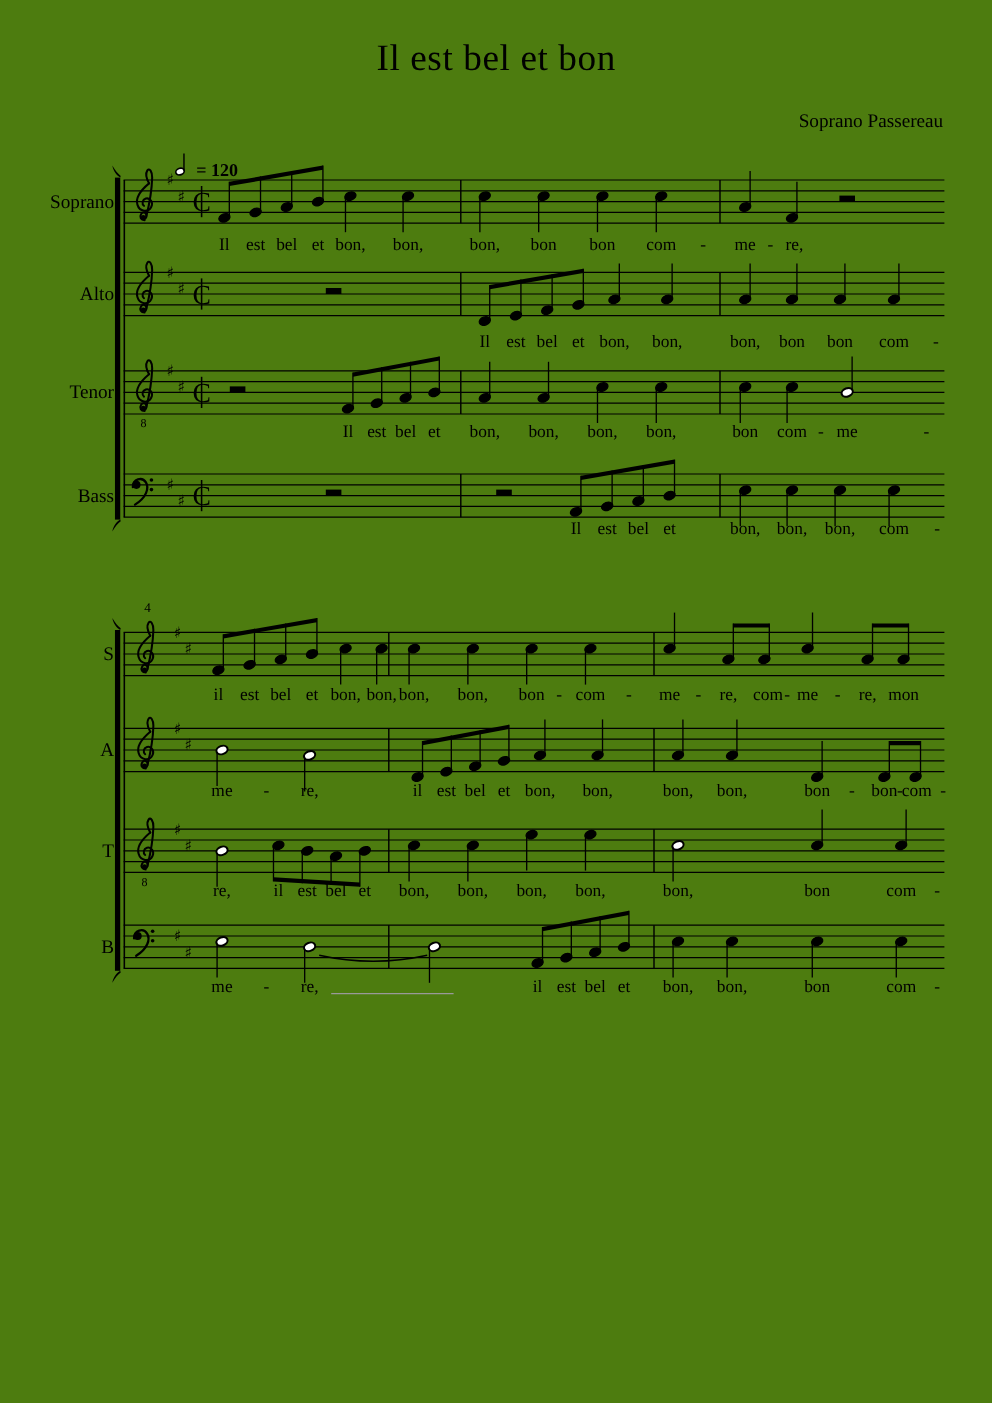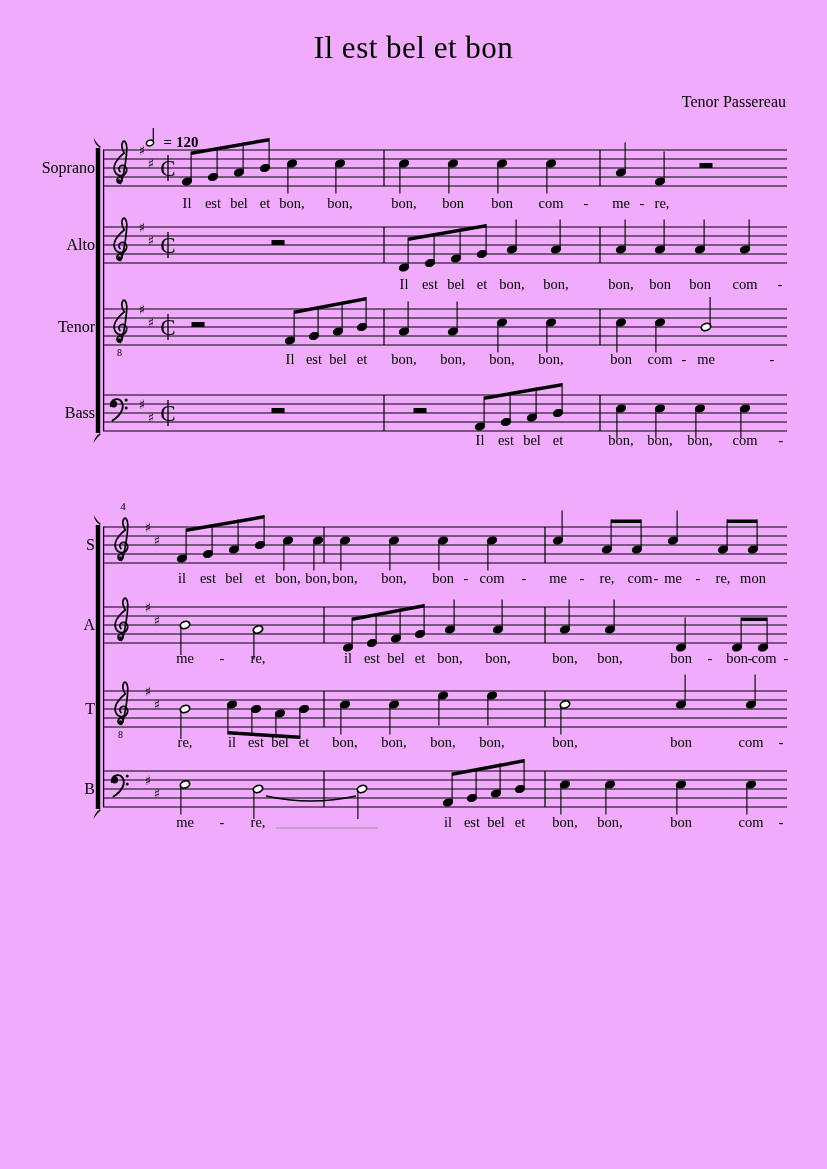--- a/index.html
+++ b/index.html
@@ -1,35 +1,35 @@
 <!DOCTYPE html>
 <html><head>
 <meta charset="utf-8">
 <style>
   html,body{margin:0;padding:0;background:#e8e8e8;}
   .page{
-    position:relative;width:827px;height:1169px;background:#f0abfc;
+    position:relative;width:827px;height:1169px;background:#4d7c0f;
     margin:0 auto;overflow:hidden;
     font-family:"Liberation Serif", serif;color:#000;
   }
   .title{
     position:absolute;top:30px;left:0;width:827px;text-align:center;
     font-size:31px;letter-spacing:0.5px;
   }
   .composer{
     position:absolute;top:93px;right:41px;font-size:16px;
   }
   svg.score{position:absolute;left:0;top:0;}
 </style>
 </head>
 <body>
 
 <div class="page">
   <div class="title">Il est bel et bon</div>
-  <div class="composer">Tenor Passereau</div>
+  <div class="composer">Soprano Passereau</div>
   <svg class="score" width="827" height="1169" viewBox="0 0 827 1169" xmlns="http://www.w3.org/2000/svg">
       <g>
         <ellipse cx="150" cy="143" rx="3.6" ry="2.7" transform="rotate(-20 150 143)" fill="#fff" stroke="#000000" stroke-width="1.4"></ellipse>
         <line x1="153.3" y1="142" x2="153.3" y2="128" stroke="#000000" stroke-width="1.2"></line>
         <text x="181" y="147" font-size="15" fill="#000000" font-family="&quot;Liberation Serif&quot;, serif" text-anchor="middle" font-weight="bold">= 120</text>
       </g>
       <g>
         <rect x="95.8" y="148" width="4.4" height="285" fill="#000000"></rect>
         <path d="M100.2,148 C97,146 94.6,143 93.6,138 C95.8,142 98.4,145 100.6,146.6 Z" fill="#000000"></path>
         <path d="M100.2,433 C97,435 94.6,438 93.6,443 C95.8,439 98.4,436 100.6,434.4 Z" fill="#000000"></path>

